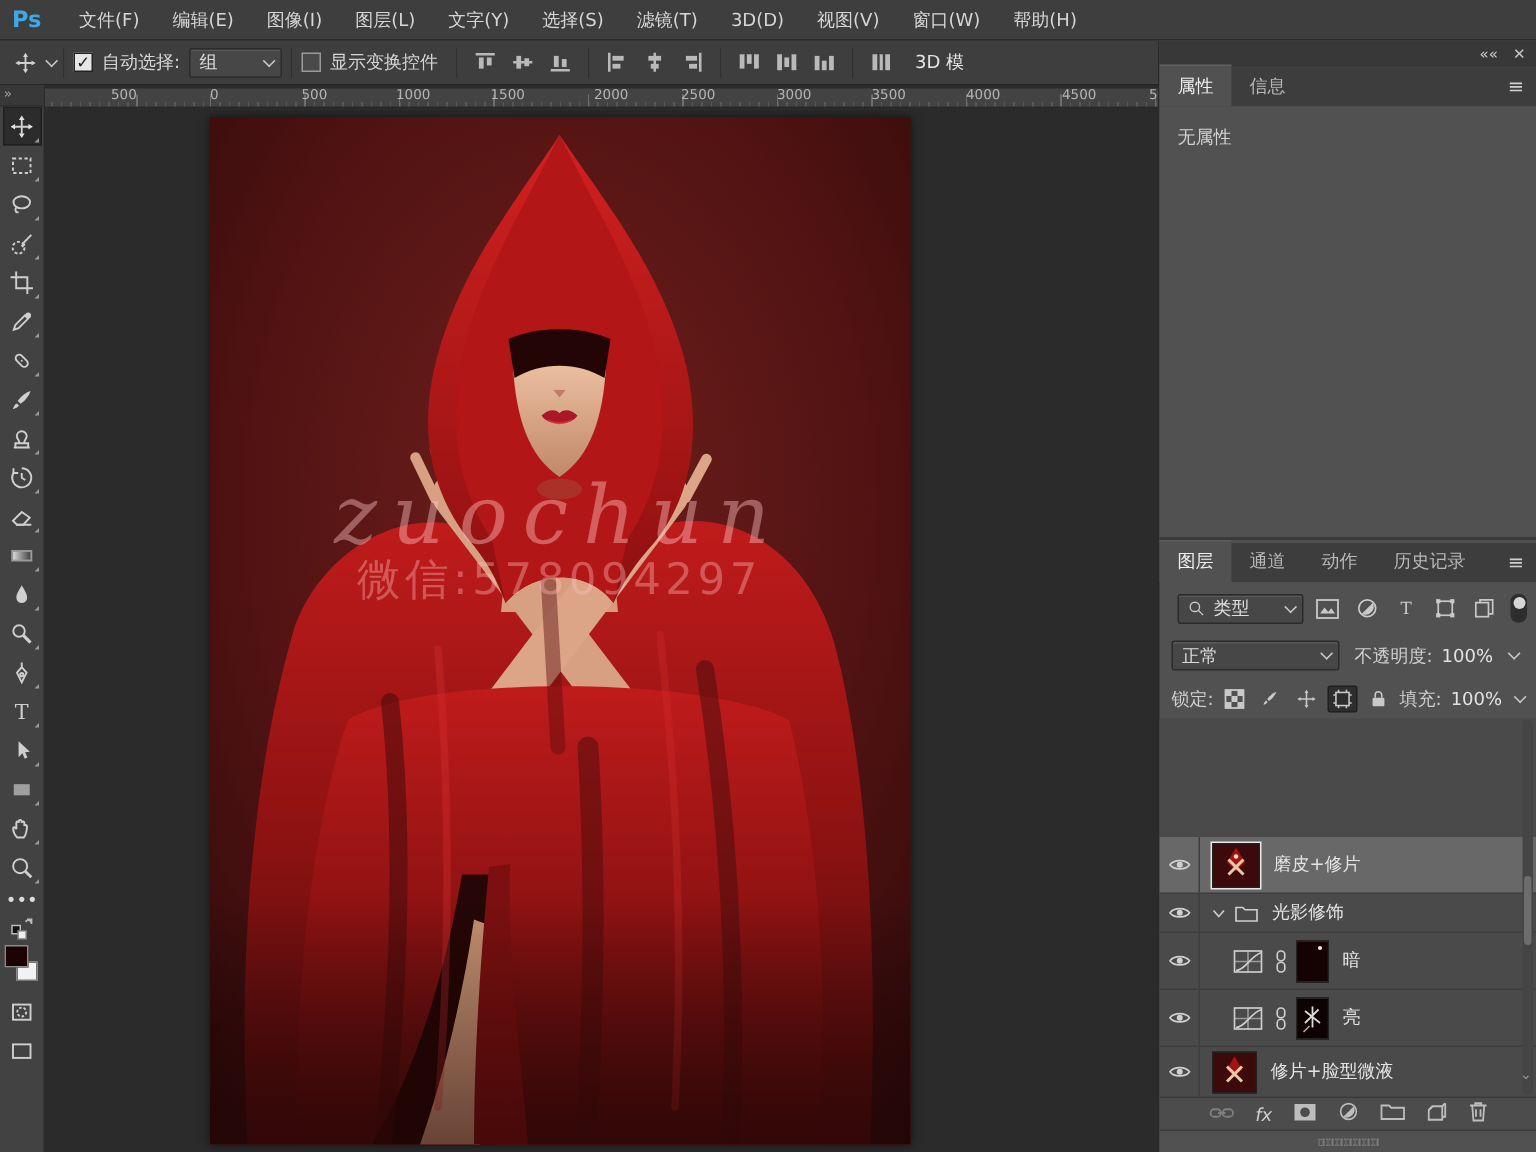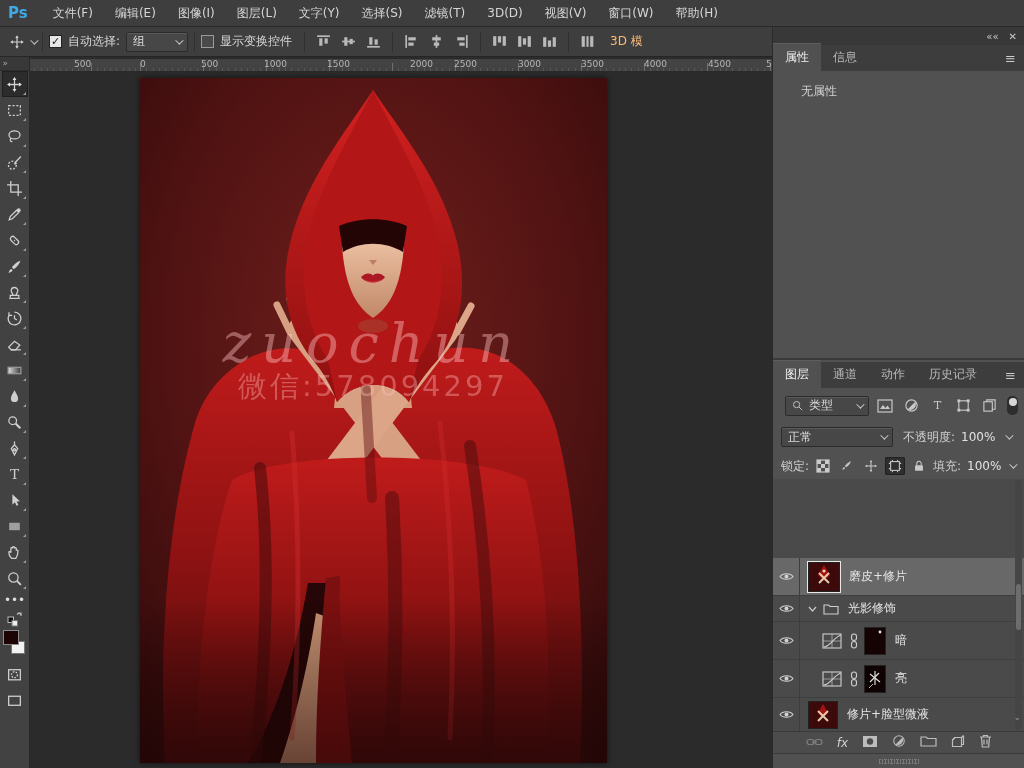--- a/index.html
+++ b/index.html
@@ -22,21 +22,21 @@
     transform:rotate(45deg) translateY(-2px); display:inline-block; }
   .checkbox { width:13px; height:13px; background:#e6e6e6; border:1px solid #222;
     display:inline-flex; align-items:center; justify-content:center; color:#1a1a1a;
     font-size:11px; font-weight:bold; }
   .checkbox.empty { background:#4a4a4a; border:1px solid #9a9a9a; }
   .dropdown { height:20px; background:#474747; border:1px solid #2b2b2b; border-radius:2px;
     display:inline-flex; align-items:center; padding:0 6px; gap:6px; box-shadow:inset 0 1px 0 #5a5a5a; }
   .opt-label { margin:0 6px; color:#d6d6d6; }
   .aicon { width:17px; height:17px; margin:0 4px; display:inline-block; }
   .aicon svg { stroke:#b9b9b9; fill:#b9b9b9; }
-  #mode3d { color:#fdba74; white-space:nowrap; margin-left:10px; }
+  #mode3d { color:#e5e5e5; white-space:nowrap; margin-left:10px; }
 
   
   #toolbar { left:0; top:57px; width:30px; height:711px; background:#424242;
     border-right:1px solid #2a2a2a; display:flex; flex-direction:column; align-items:center; overflow:hidden; }
   #toolbar-header { width:30px; height:14px; background:#383838; color:#a5a5a5; font-size:9px;
     text-align:left; padding-left:3px; line-height:13px; border-bottom:1px solid #2e2e2e; }
   .tool { width:26px; height:26px; display:flex; align-items:center; justify-content:center;
     position:relative; flex:0 0 auto; }
   .tool svg { stroke:#cfcfcf; fill:none; stroke-width:1.2; }
   .tool.selected { background:#2c2c2c; box-shadow:inset 0 0 0 1px #1f1f1f; }
@@ -59,21 +59,21 @@
   
   #rightcol { left:772px; top:27px; width:252px; height:741px; background:#515151; border-left:1px solid #2a2a2a; }
   #panel-topstrip { left:0; top:0; width:252px; height:18px; background:#383838; display:flex;
     justify-content:flex-end; align-items:center; gap:10px; padding-right:8px; color:#c9c9c9; font-size:10px; }
   .tabbar { position:absolute; width:252px; height:26px; background:#3d3d3d; display:flex; align-items:flex-end; }
   .tab { padding:5px 12px 5px 12px; color:#b8b8b8; font-size:12px; }
   .tab.active { background:#515151; color:#efefef; border-top:1px solid #5e5e5e; }
   .panel-menu-icon { margin-left:auto; margin-right:8px; margin-bottom:5px; color:#cfcfcf; font-size:13px; letter-spacing:1px; }
   #props-tabs { top:18px; }
   #props-content { left:0; top:44px; width:252px; height:289px; background:#515151; border-bottom:2px solid #3a3a3a; }
-  #no-props { padding:12px 0 0 28px; color:#d2d2d2; }
+  #no-props { padding:12px 0 0 12px; color:#d2d2d2; }
   #layers-tabs { top:335px; }
   .fieldrow { position:absolute; width:252px; display:flex; align-items:center; }
   #filter-row { top:363px; height:31px; }
   #search-dd { margin-left:12px; width:84px; }
   .filter-icon { width:20px; height:20px; margin-left:6px; display:flex; align-items:center; justify-content:center; }
   .filter-icon svg { stroke:#c9c9c9; fill:none; stroke-width:1.2; }
   #filter-toggle { margin-left:8px; width:11px; height:19px; background:#2d2d2d; border-radius:5px; position:relative; }
   #filter-toggle .knob { position:absolute; left:1.5px; top:1.5px; width:8px; height:8px; border-radius:50%; background:#d6d6d6; }
   #blend-row { top:396px; height:28px; }
   #blend-dd { margin-left:8px; width:112px; justify-content:space-between; }
@@ -378,21 +378,21 @@
       </div>
   </div>
 
   <div id="docarea" class="abs">
     <div id="ruler" class="abs">
       <span class="ruler-num" style="left:44px">500</span>
       <span class="ruler-num" style="left:110px">0</span>
       <span class="ruler-num" style="left:171px">500</span>
       <span class="ruler-num" style="left:234px">1000</span>
       <span class="ruler-num" style="left:297px">1500</span>
-      <span class="ruler-num" style="left:380px">2000</span>
+      <span class="ruler-num" style="left:366px">2000</span>
       <span class="ruler-num" style="left:424px">2500</span>
       <span class="ruler-num" style="left:488px">3000</span>
       <span class="ruler-num" style="left:551px">3500</span>
       <span class="ruler-num" style="left:614px">4000</span>
       <span class="ruler-num" style="left:678px">4500</span>
       <span class="ruler-num" style="left:736px">50</span>
     </div>
 
     <div id="canvas" class="abs">
       <svg width="467" height="685" viewBox="0 0 467 685">

